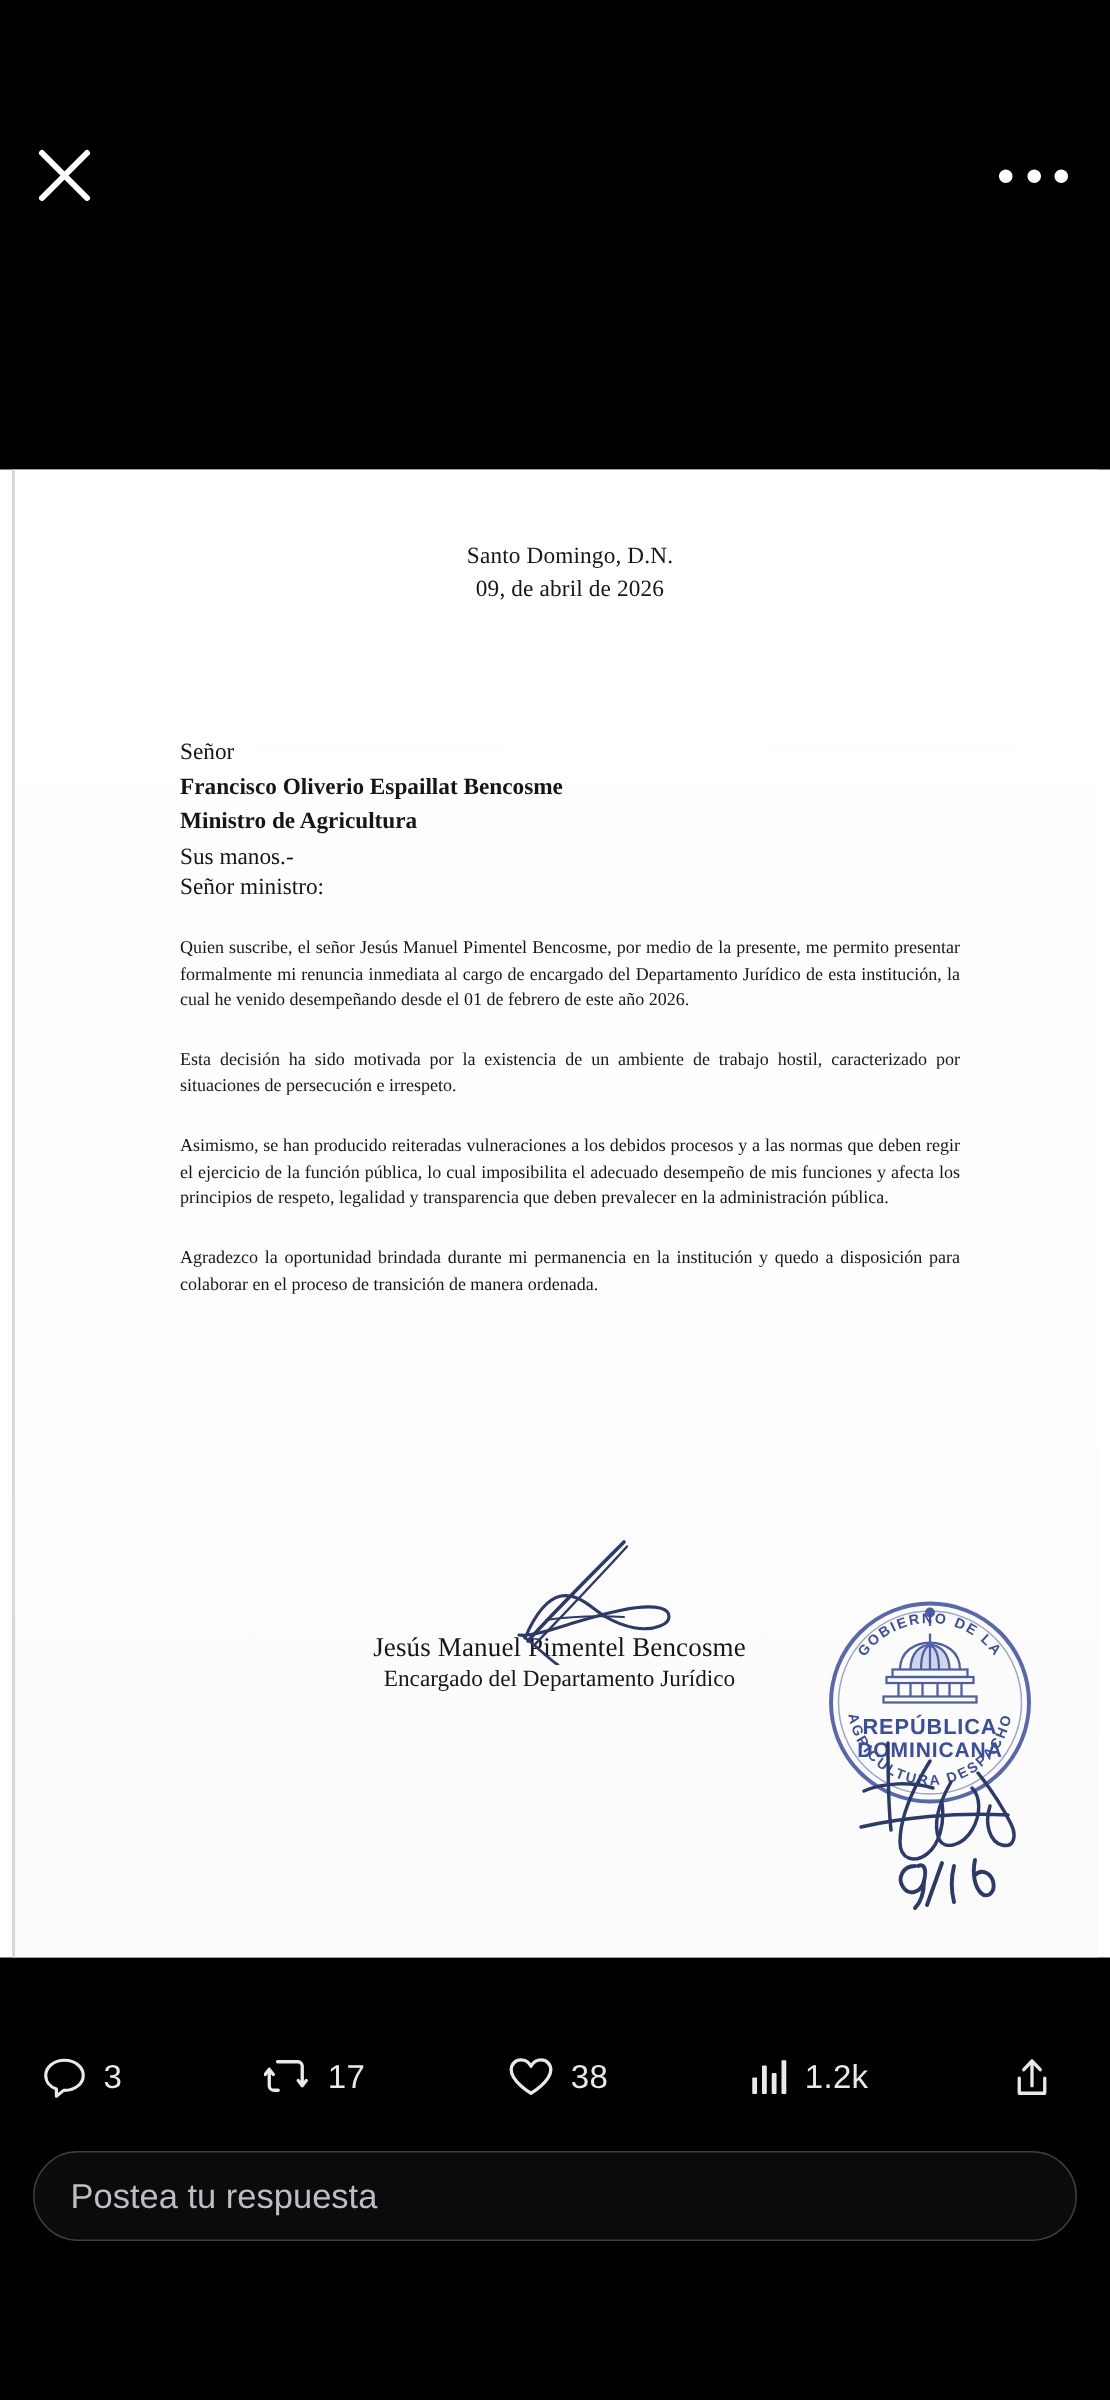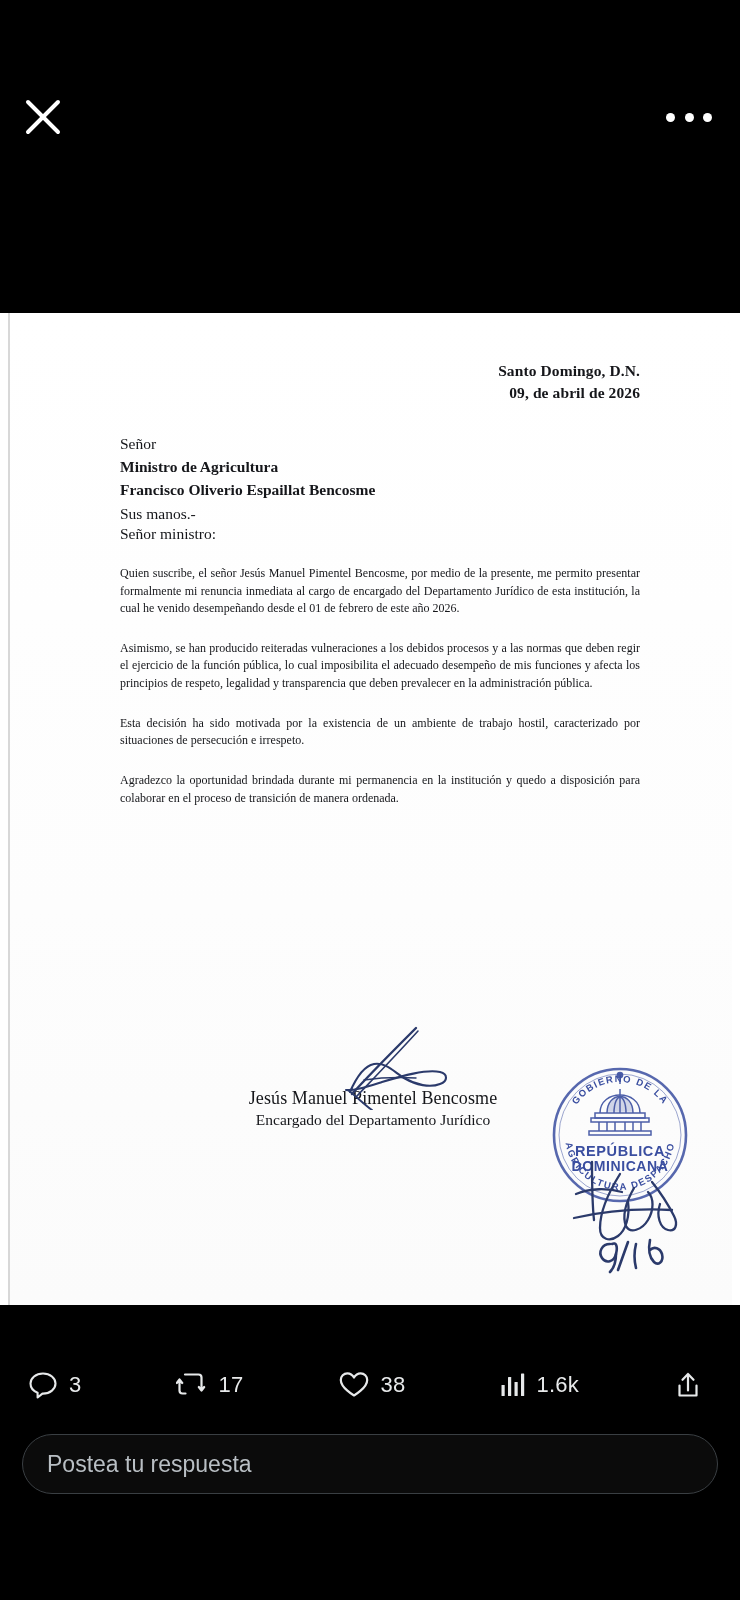--- a/index.html
+++ b/index.html
@@ -57,29 +57,28 @@
   }
 
   .doc-inner {
     position:absolute;
     left:112px; top:0;
     width:520px;
   }
 
   .dateblock {
     margin-top:47px;
-    text-align:right;
+    text-align:center;
     font-size:15.5px;
     line-height:1.45;
     letter-spacing:0.1px;
-    font-weight:bold;
   }
 
   .recipient {
-    margin-top:27px;
+    margin-top:85px;
     font-size:15.5px;
     line-height:1.5;
   }
   .recipient .bold { font-weight:bold; }
 
   .salutation {
     font-size:15.5px;
   }
 
   .para {
@@ -211,30 +210,30 @@
 
       <div class="doc-inner">
 
         <div class="dateblock">
           <div>Santo Domingo, D.N.</div>
           <div>09, de abril de 2026</div>
         </div>
 
         <div class="recipient">
           <div>Señor</div>
+          <div class="bold">Francisco Oliverio Espaillat Bencosme</div>
           <div class="bold">Ministro de Agricultura</div>
-          <div class="bold">Francisco Oliverio Espaillat Bencosme</div>
           <div>Sus manos.-</div>
         </div>
 
         <div class="salutation">Señor ministro:</div>
 
         <div class="para last-line-left">Quien suscribe, el señor Jesús Manuel Pimentel Bencosme, por medio de la presente, me permito presentar formalmente mi renuncia inmediata al cargo de encargado del Departamento Jurídico de esta institución, la cual he venido desempeñando desde el 01 de febrero de este año 2026.</div>
+        <div class="para last-line-left">Esta decisión ha sido motivada por la existencia de un ambiente de trabajo hostil, caracterizado por situaciones de persecución e irrespeto.</div>
         <div class="para last-line-left">Asimismo, se han producido reiteradas vulneraciones a los debidos procesos y a las normas que deben regir el ejercicio de la función pública, lo cual imposibilita el adecuado desempeño de mis funciones y afecta los principios de respeto, legalidad y transparencia que deben prevalecer en la administración pública.</div>
-        <div class="para last-line-left">Esta decisión ha sido motivada por la existencia de un ambiente de trabajo hostil, caracterizado por situaciones de persecución e irrespeto.</div>
         <div class="para last-line-left">Agradezco la oportunidad brindada durante mi permanencia en la institución y quedo a disposición para colaborar en el proceso de transición de manera ordenada.</div>
 
       </div>
 
       <div class="sigblock">
         <svg class="sig-ink" viewBox="0 0 190 90">
           <g fill="none" stroke="#2b3a6b" stroke-linecap="round" stroke-linejoin="round">
             <path d="M118 8 C96 30, 70 56, 54 74" stroke-width="2.4"></path>
             <path d="M120 11 C100 33, 76 58, 58 77" stroke-width="1.6"></path>
             <path d="M52 72 C58 58, 66 46, 76 44 C88 42, 96 52, 106 58 C118 65, 132 68, 142 64 C150 61, 150 54, 142 52 C128 49, 104 56, 84 62 C68 67, 56 71, 48 70" stroke-width="2.1"></path>
@@ -331,21 +330,21 @@
 
     <div class="eng-item">
       <svg class="eng-icon" width="26" height="28" viewBox="0 0 26 28">
         <g fill="#e7e9ea">
           <rect x="1.5" y="14" width="3.2" height="11" rx="0.6"></rect>
           <rect x="8" y="6" width="3.2" height="19" rx="0.6"></rect>
           <rect x="14.5" y="11" width="3.2" height="14" rx="0.6"></rect>
           <rect x="21" y="2.5" width="3.2" height="22.5" rx="0.6"></rect>
         </g>
       </svg>
-      <span class="eng-count">1.6k</span>
+      <span class="eng-count">1.2k</span>
     </div>
 
     <div class="eng-spacer"></div>
 
     <div class="eng-item">
       <svg class="eng-icon" width="30" height="30" viewBox="0 0 30 30">
         <path d="M15 20.5 L15 4 M15 4 L9.5 9.8 M15 4 L20.5 9.8" fill="none" stroke="#e7e9ea" stroke-width="2.2" stroke-linecap="round" stroke-linejoin="round"></path>
         <path d="M6.5 15.5 L6.5 25.5 L23.5 25.5 L23.5 15.5" fill="none" stroke="#e7e9ea" stroke-width="2.2" stroke-linecap="round" stroke-linejoin="round"></path>
       </svg>
       <span class="eng-count"></span>

